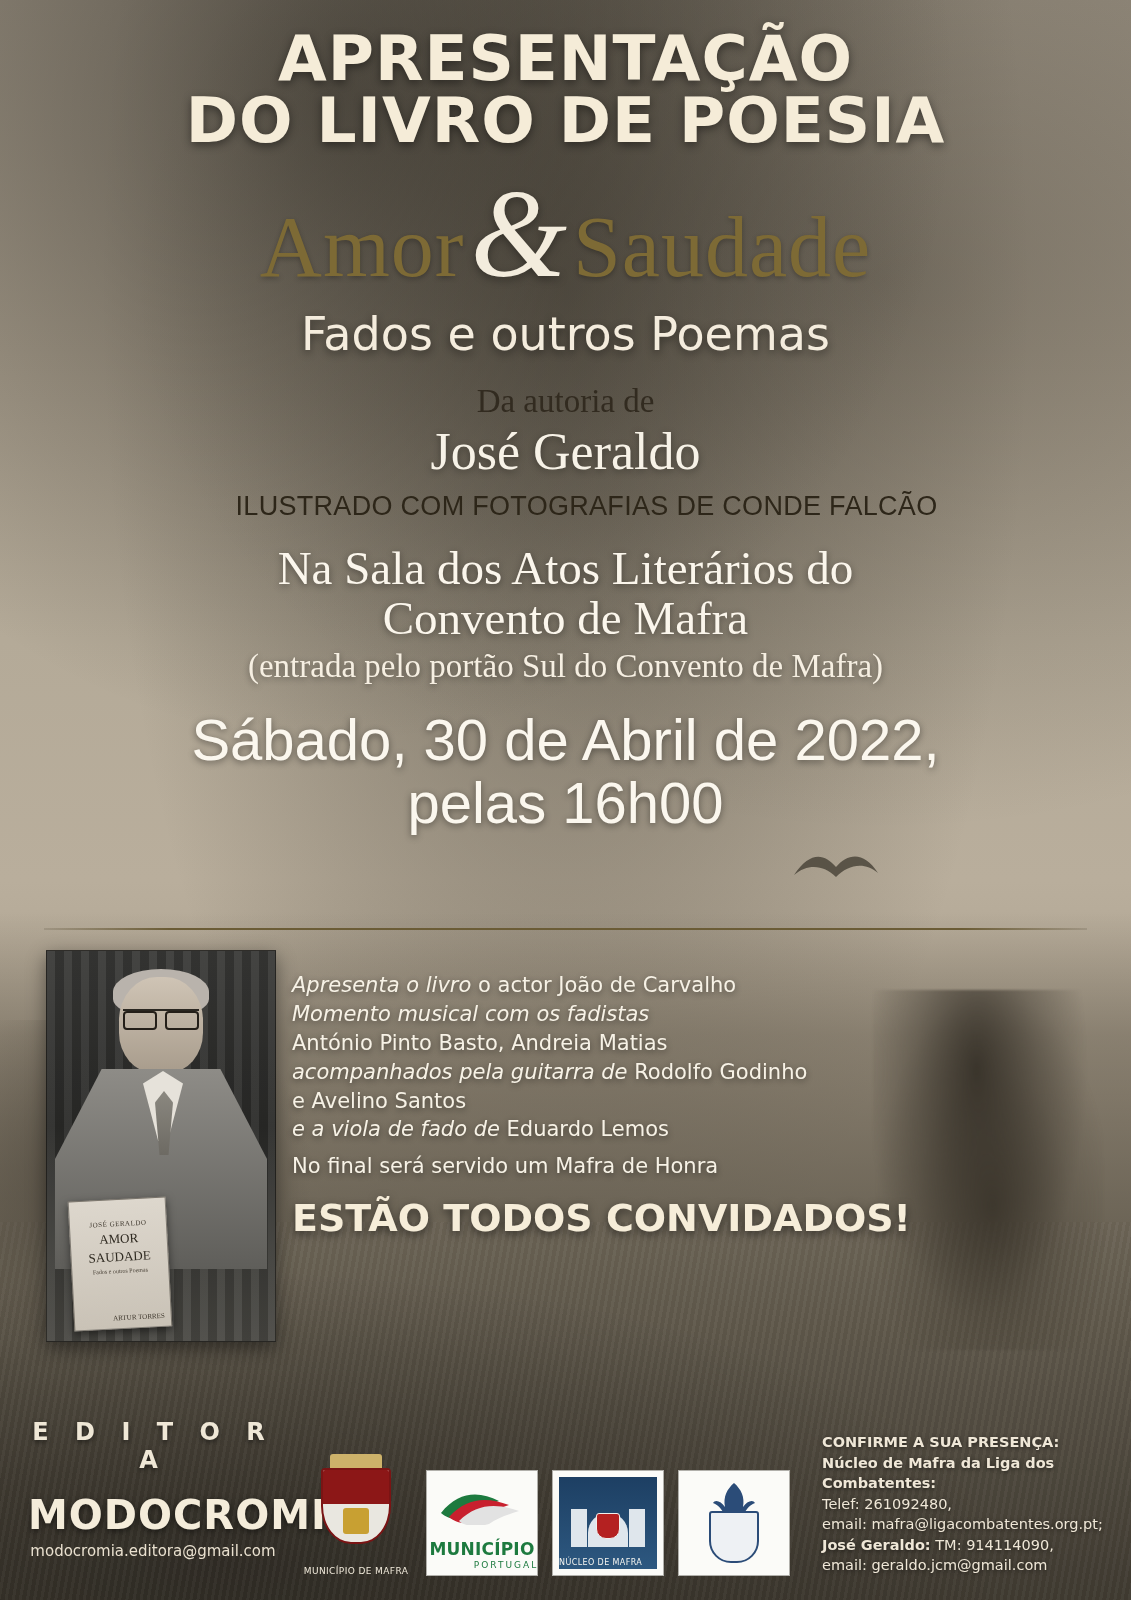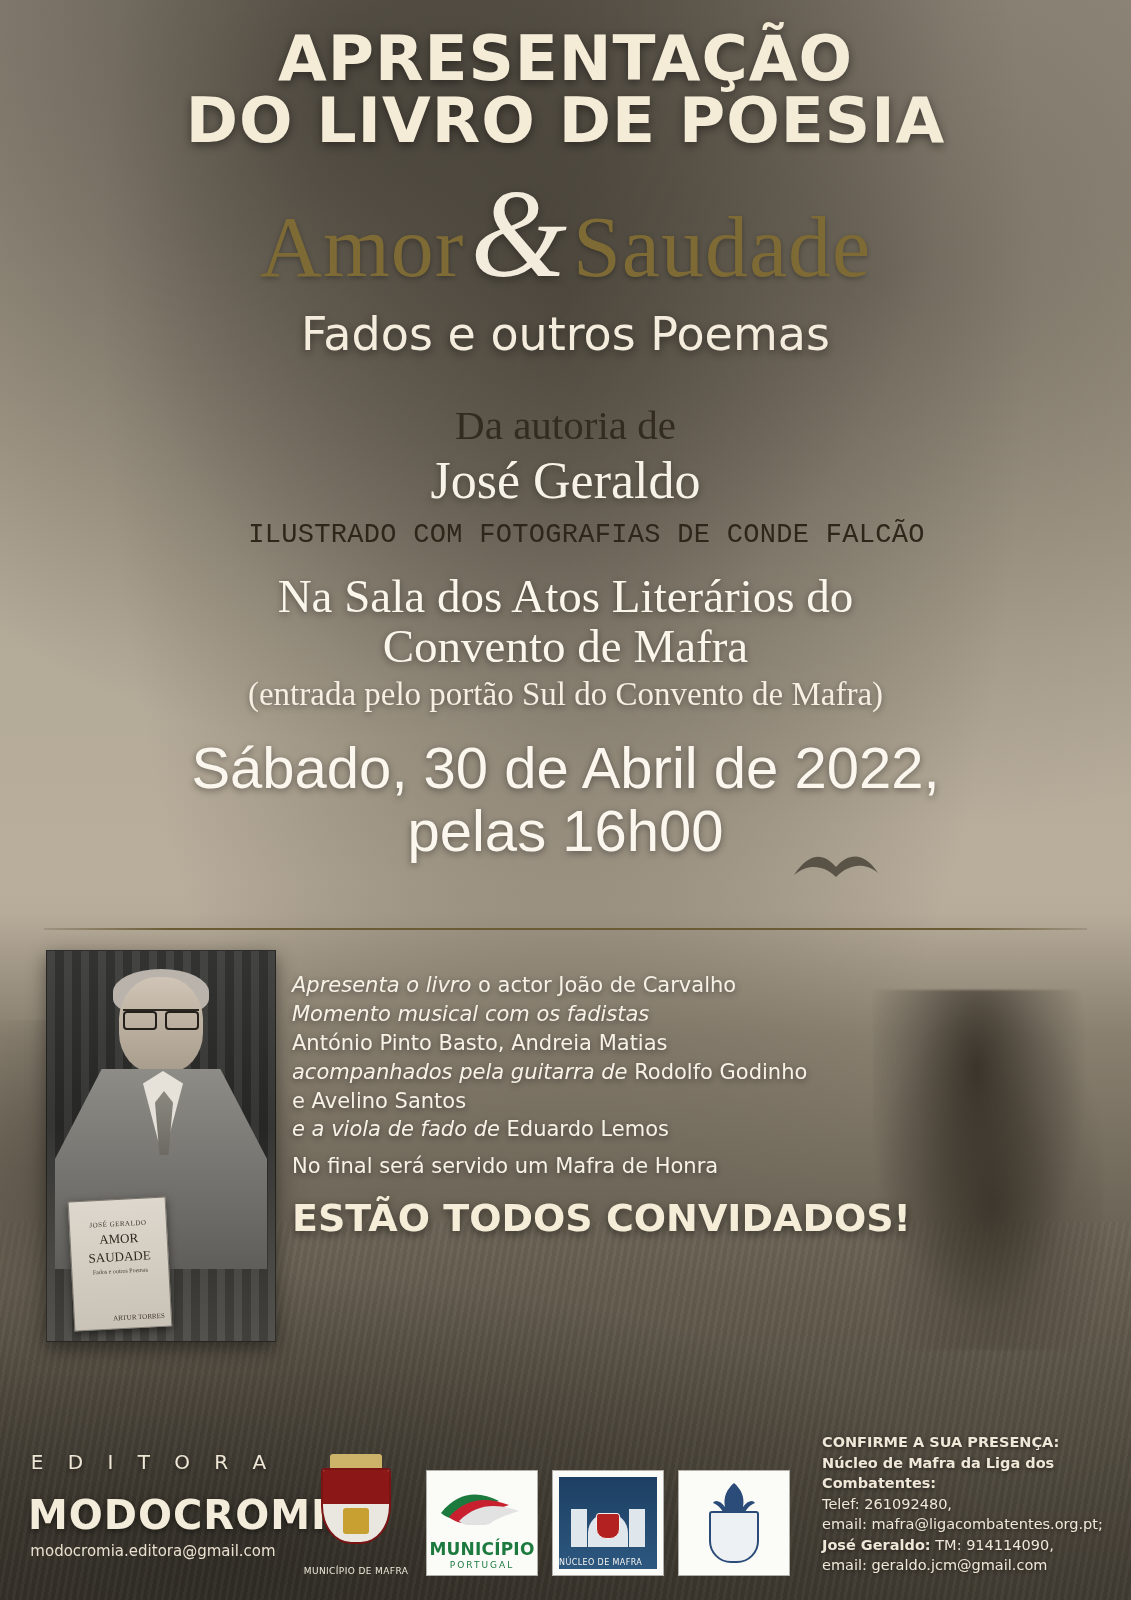--- a/index.html
+++ b/index.html
@@ -123,33 +123,33 @@
   .subtitle {
     font-family: "DejaVu Sans", sans-serif;
     font-size: 46px;
     color: #f4ecdd;
     margin-top: 10px;
     text-shadow: 0 3px 9px rgba(0,0,0,.45);
   }
 
   .byline-small {
     font-family: "Liberation Serif", serif;
-    font-size: 41px;
+    font-size: 33px;
     color: #322b20;
-    margin-top: 40px;
+    margin-top: 22px;
   }
   .author {
     font-family: "Liberation Serif", serif;
     font-size: 52px;
     color: #f7f2e7;
     margin-top: 2px;
     text-shadow: 0 2px 7px rgba(0,0,0,.35);
   }
   .illustrated {
-    font-family: Liberation Mono, monospace;
+    font-family: Liberation Sans, sans-serif;
     font-size: 27px;
     color: #2d2619;
     margin-top: 10px;
     letter-spacing: .3px;
     margin-left: 42px;
   }
 
   .venue {
     font-family: "Liberation Serif", serif;
     font-size: 47px;
@@ -297,24 +297,25 @@
     left: 0; bottom: 0; width: 100%; height: 208px;
   }
   .editora {
     position: absolute;
     left: 28px; bottom: 40px;
     text-align: center;
     width: 250px;
   }
   .editora .e1 {
     font-family: "DejaVu Sans", sans-serif;
-    font-size: 20px;
+    font-size: 24px;
     letter-spacing: 9px;
     color: #efe7d6;
     text-shadow: 0 2px 5px rgba(0,0,0,.5);
+    font-weight: bold;
   }
   .editora .e2 {
     font-family: "DejaVu Sans", sans-serif;
     font-weight: bold;
     font-size: 40px;
     letter-spacing: 1px;
     color: #f4ecda;
     margin-top: 18px;
     text-shadow: 0 2px 6px rgba(0,0,0,.55);
   }
@@ -396,20 +397,21 @@
     letter-spacing: .2px;
   }
   .ex-sub {
     position: absolute;
     left: 0; bottom: 5px; width: 100%;
     text-align: center;
     font-family: "DejaVu Sans", sans-serif;
     font-size: 9px;
     color: #1d7a3f;
     letter-spacing: 2px;
+    padding-left: 24px;
   }
 
   .nucleo-inner {
     position: absolute; left: 6px; top: 6px; right: 6px; bottom: 6px;
     background: linear-gradient(180deg, #1d3f63 0%, #2d5880 100%);
   }
   .nucleo-inner .tw {
     position: absolute; bottom: 22px; width: 16px; height: 38px;
     background: #dfe6ec;
   }

